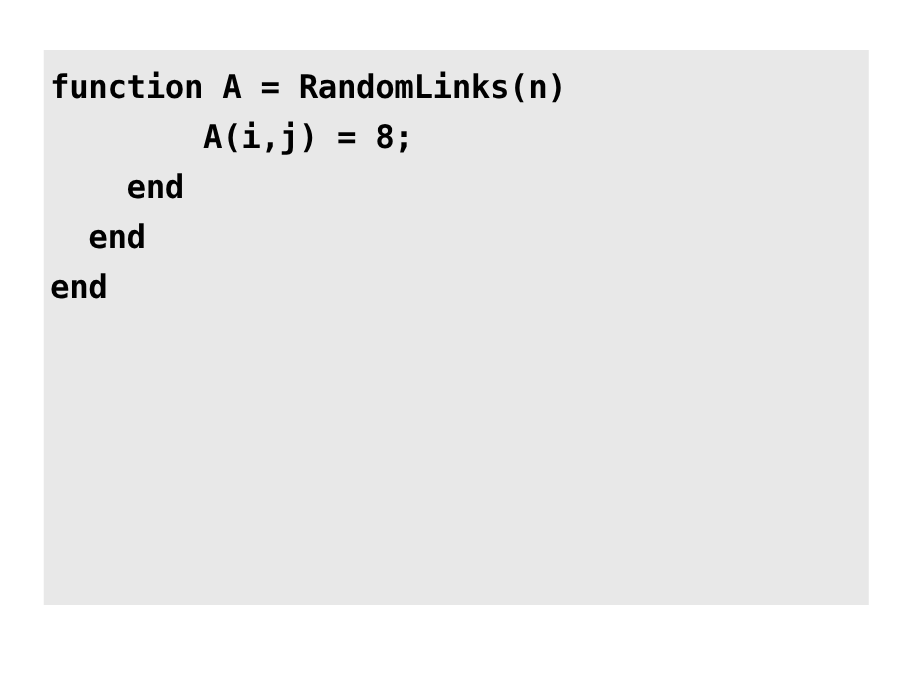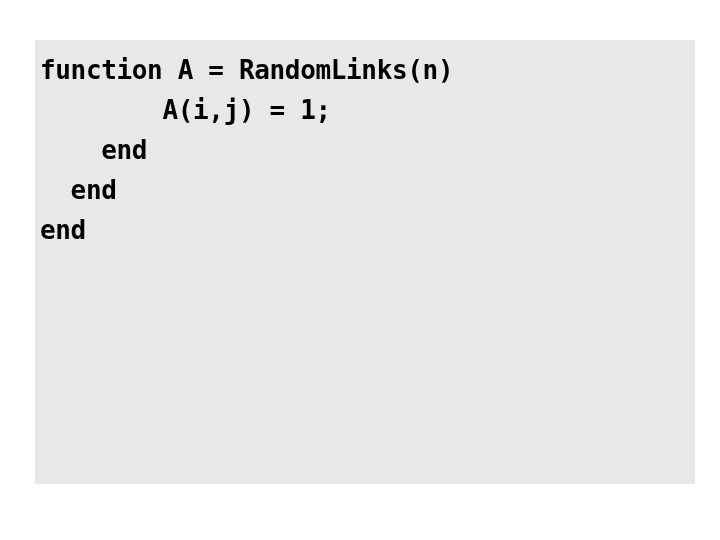--- a/index.html
+++ b/index.html
@@ -64,21 +64,21 @@
   <div id="code-panel">
     <div id="code-listing">
 
       <div class="code-line">function A = RandomLinks(n)</div>
 
 
 
 
 
 
-      <div class="code-line">        A(i,j) = 1;</div>
+      <div class="code-line">        A(i,j) = 8;</div>
 
       <div class="code-line">    end</div>
 
       <div class="code-line">  end</div>
 
       <div class="code-line">end</div>
 
     </div>
   </div>
 

